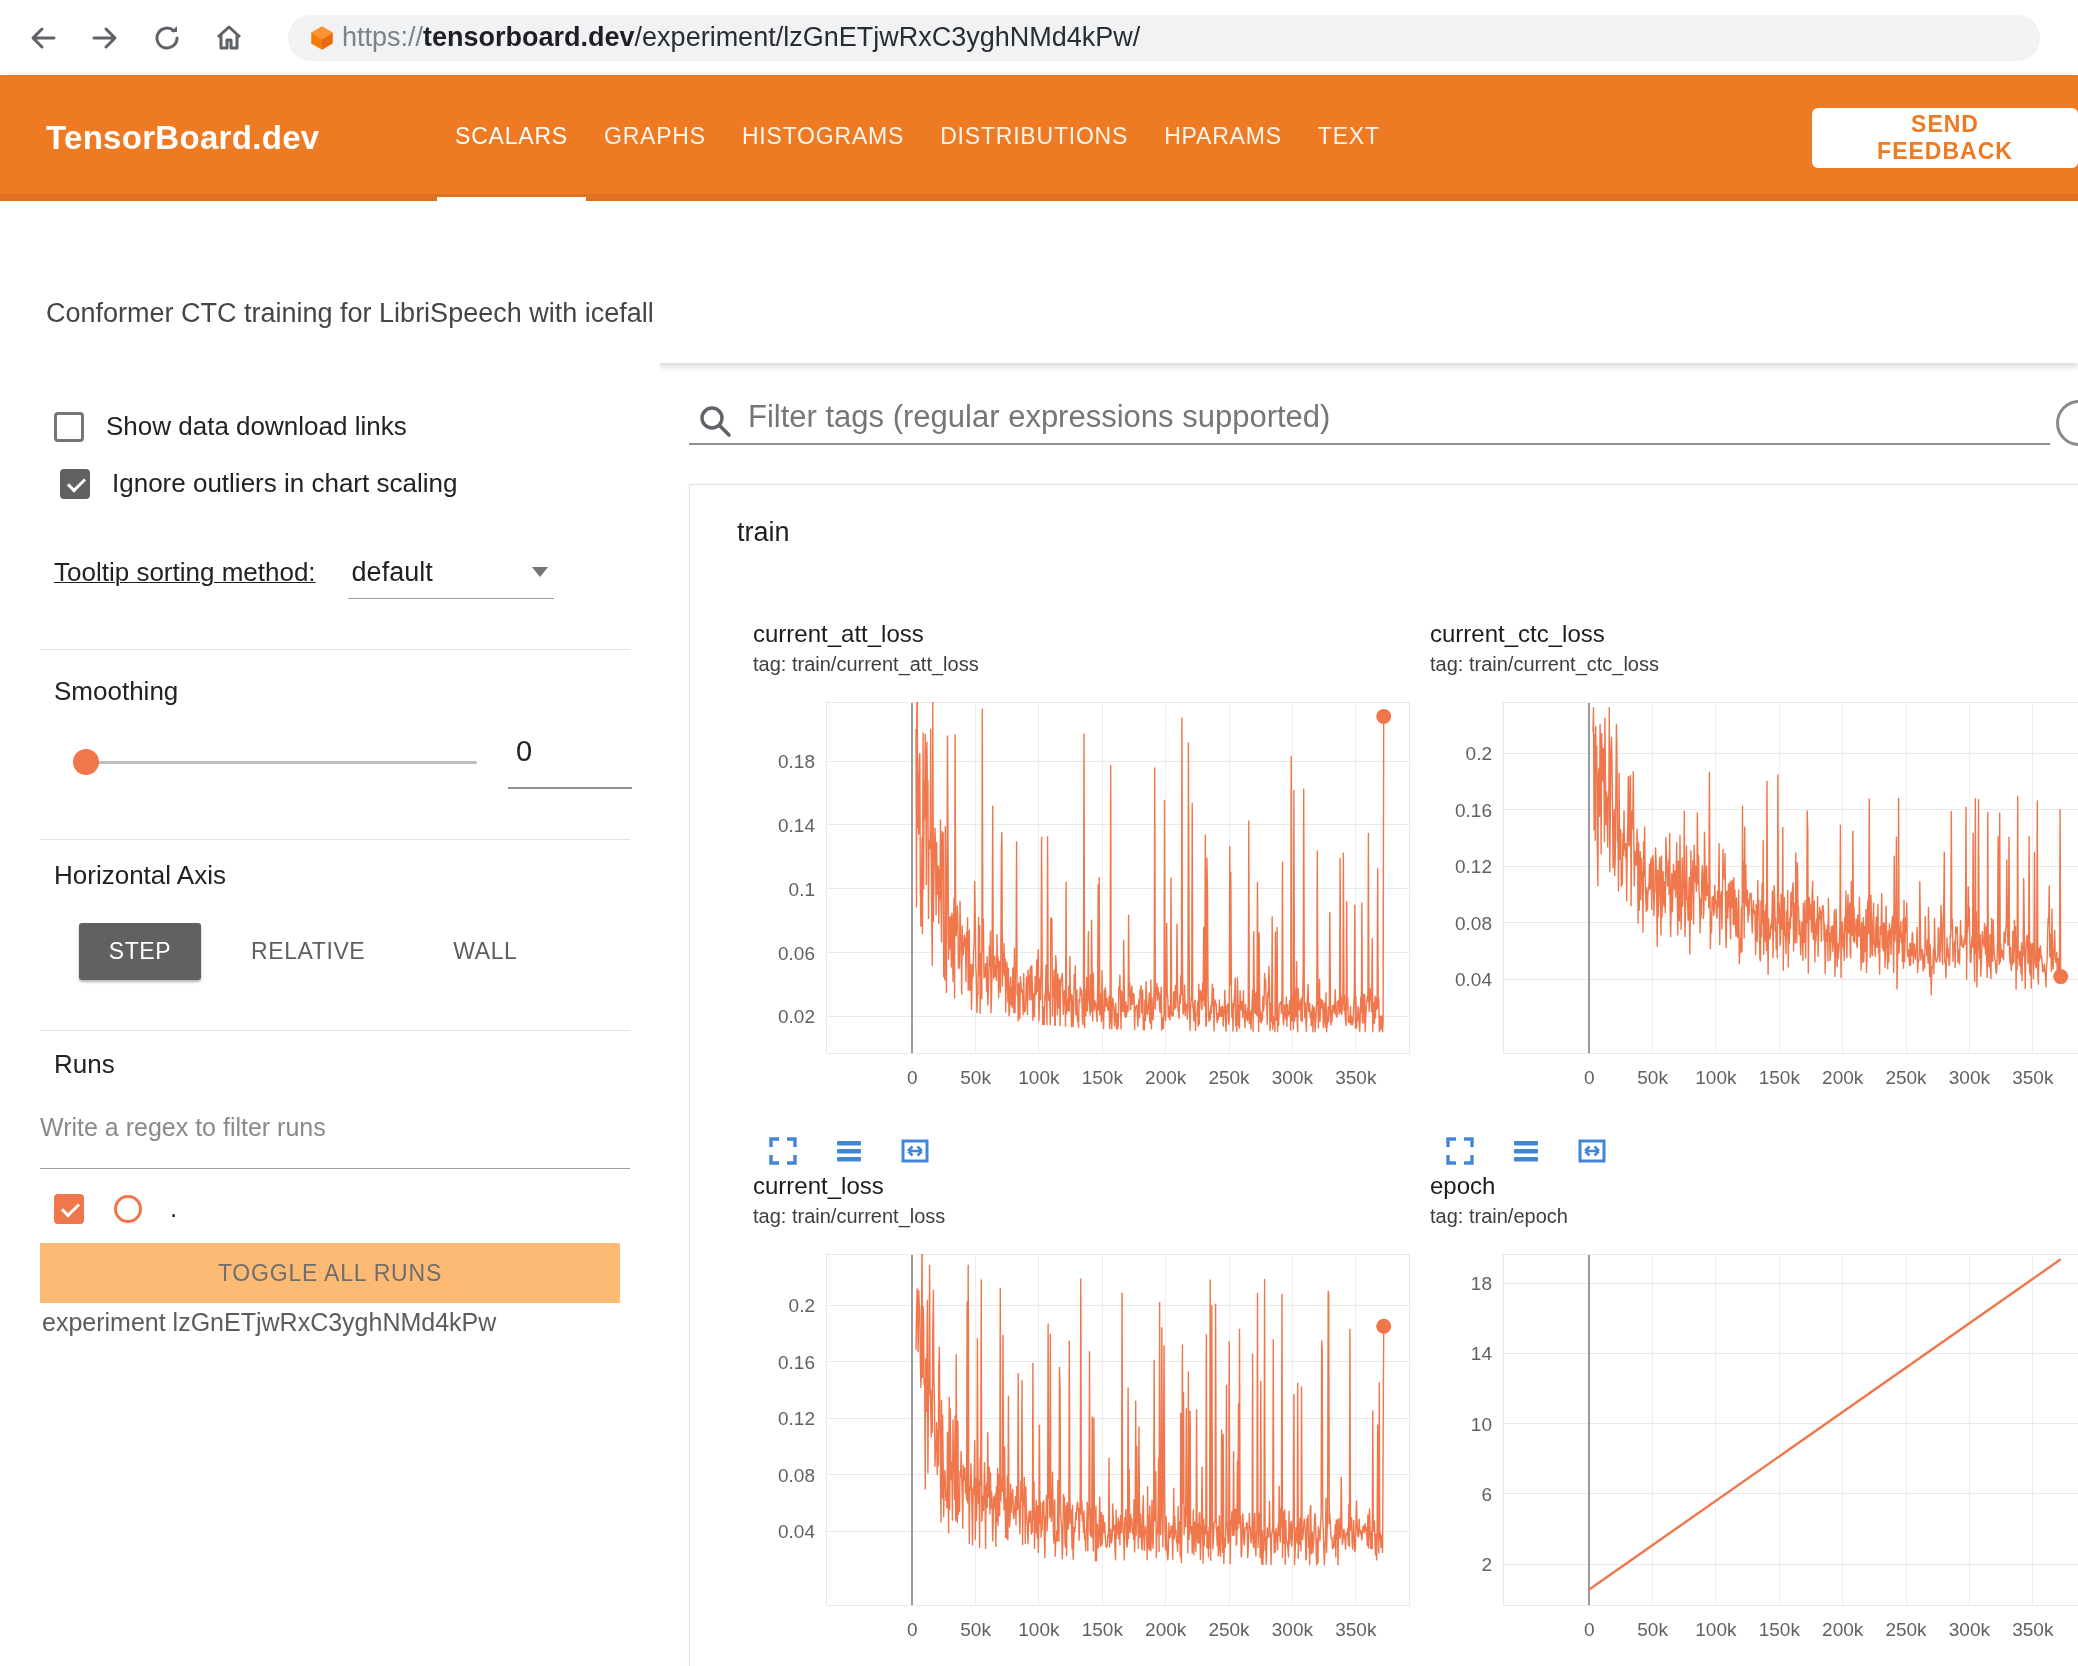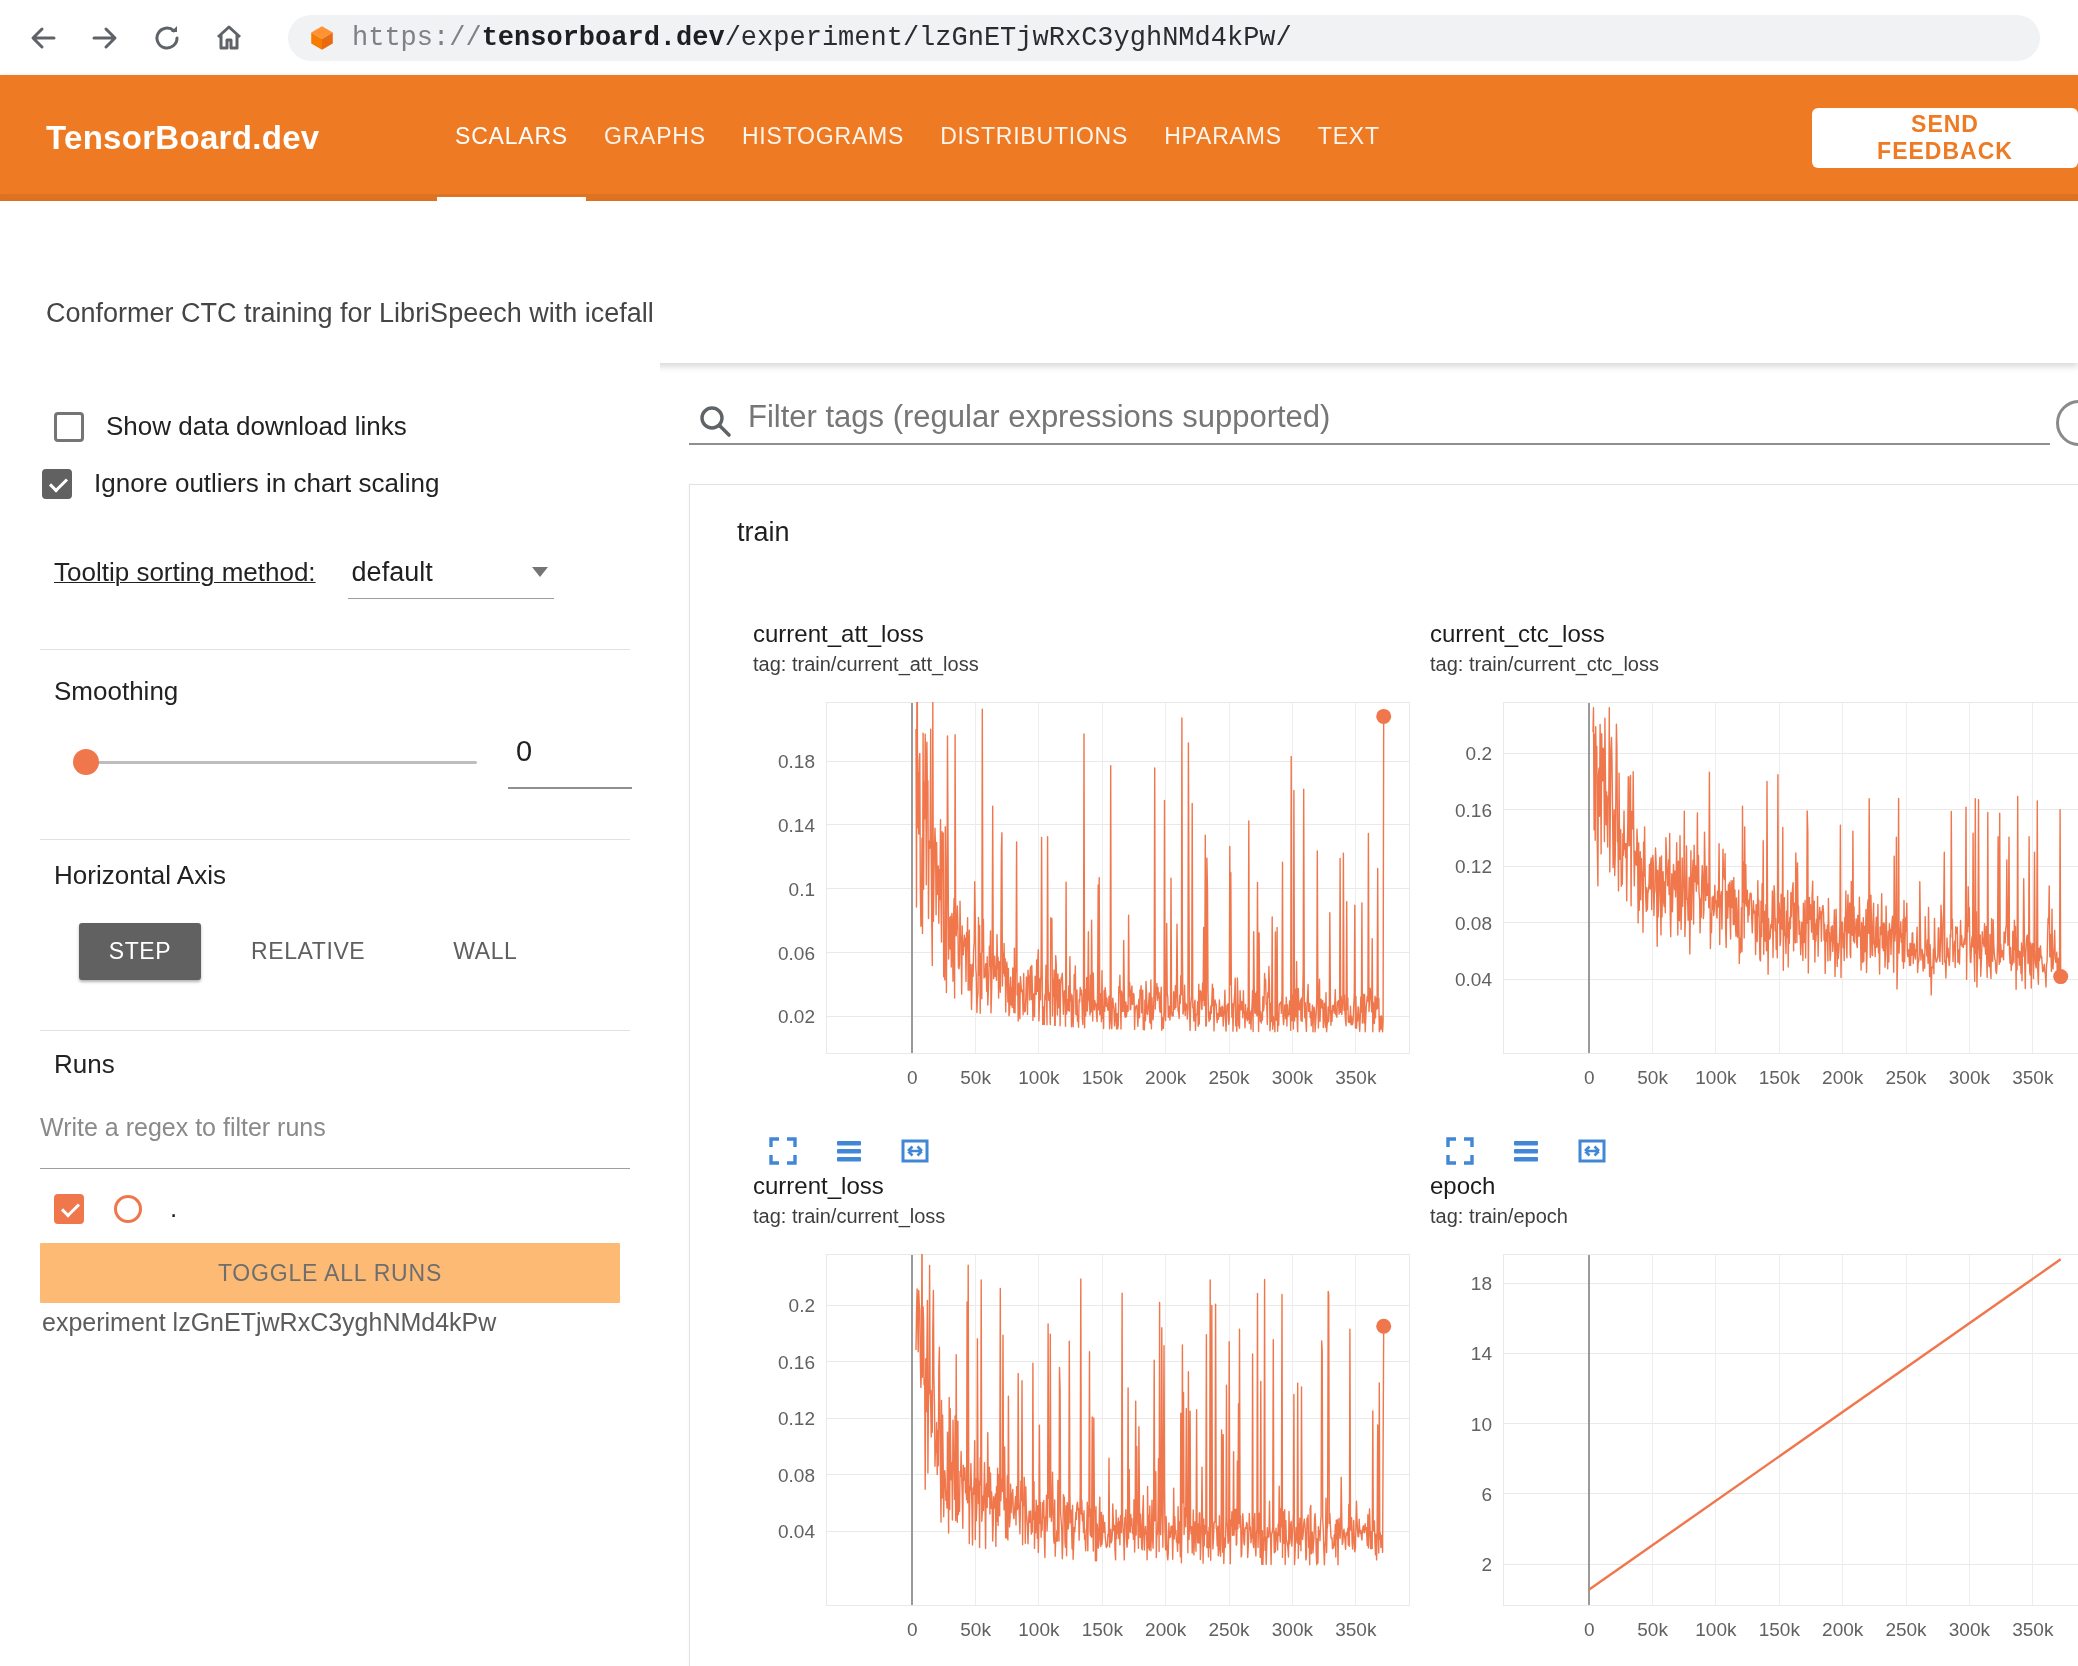--- a/index.html
+++ b/index.html
@@ -2,21 +2,21 @@
 <html><head>
 <meta charset="utf-8">
 <style>
   *{margin:0;padding:0;box-sizing:border-box;}
   html,body{width:2078px;height:1666px;overflow:hidden;}
   body{position:relative;font-family:"Liberation Sans",sans-serif;background:#fff;color:#202020;}
 
   
   .chrome{position:absolute;left:0;top:0;width:100%;height:75px;background:#fff;display:flex;align-items:center;padding-left:26px;}
   .nav-btn{width:34px;height:34px;margin-right:28px;display:flex;align-items:center;justify-content:center;flex:0 0 auto;}
-  .urlbar{flex:1;height:46px;margin-left:14px;margin-right:38px;background:#f0f2f4;border-radius:26px;display:flex;align-items:center;padding-left:20px;gap:16px;overflow:hidden;font-family:Liberation Mono, monospace;}
+  .urlbar{flex:1;height:46px;margin-left:14px;margin-right:38px;background:#f0f2f4;border-radius:26px;display:flex;align-items:center;padding-left:20px;gap:6px;overflow:hidden;}
   .url{font-size:27px;white-space:nowrap;}
   .url .scheme{color:#7d8287;}
   .url .domain{color:#1d1f22;font-weight:700;}
   .url .path{color:#2a2d30;}
 
   
   .appbar{position:absolute;left:0;top:75px;width:100%;height:126px;background:#ee7b23;box-shadow:inset 0 -7px 0 rgba(0,0,0,0.07),0 2px 5px rgba(0,0,0,0.25);}
   .brand{position:absolute;left:46px;top:50%;transform:translateY(-50%);color:#fff;font-size:33px;font-weight:700;letter-spacing:.3px;}
   .tabs{position:absolute;left:437px;top:0;height:100%;display:flex;gap:0;}
   .tab{height:100%;display:flex;align-items:center;padding:0 18px;color:rgba(255,255,255,.92);font-size:23px;letter-spacing:.8px;border-bottom:4px solid transparent;cursor:pointer;}
@@ -124,21 +124,21 @@
   <div class="subtitle">Conformer CTC training for LibriSpeech with icefall</div>
 </div>
 
 <div class="sidebar">
 
   <div class="side-abs cb-row" style="left:54px;top:48px;">
     <span class="cb"></span>
     <span class="side-label">Show data download links</span>
   </div>
 
-  <div class="side-abs cb-row" style="left:42px;top:105px;">
+  <div class="side-abs cb-row" style="left:60px;top:105px;">
     <span class="cb checked"></span>
     <span class="side-label">Ignore outliers in chart scaling</span>
   </div>
 
   <div class="side-abs" style="left:54px;top:192px;text-decoration:underline;">
     <span class="side-label">Tooltip sorting method:</span><span class="dropdown">
       <span class="val">default</span>
       <span class="caret"></span>
     </span>
   </div>

